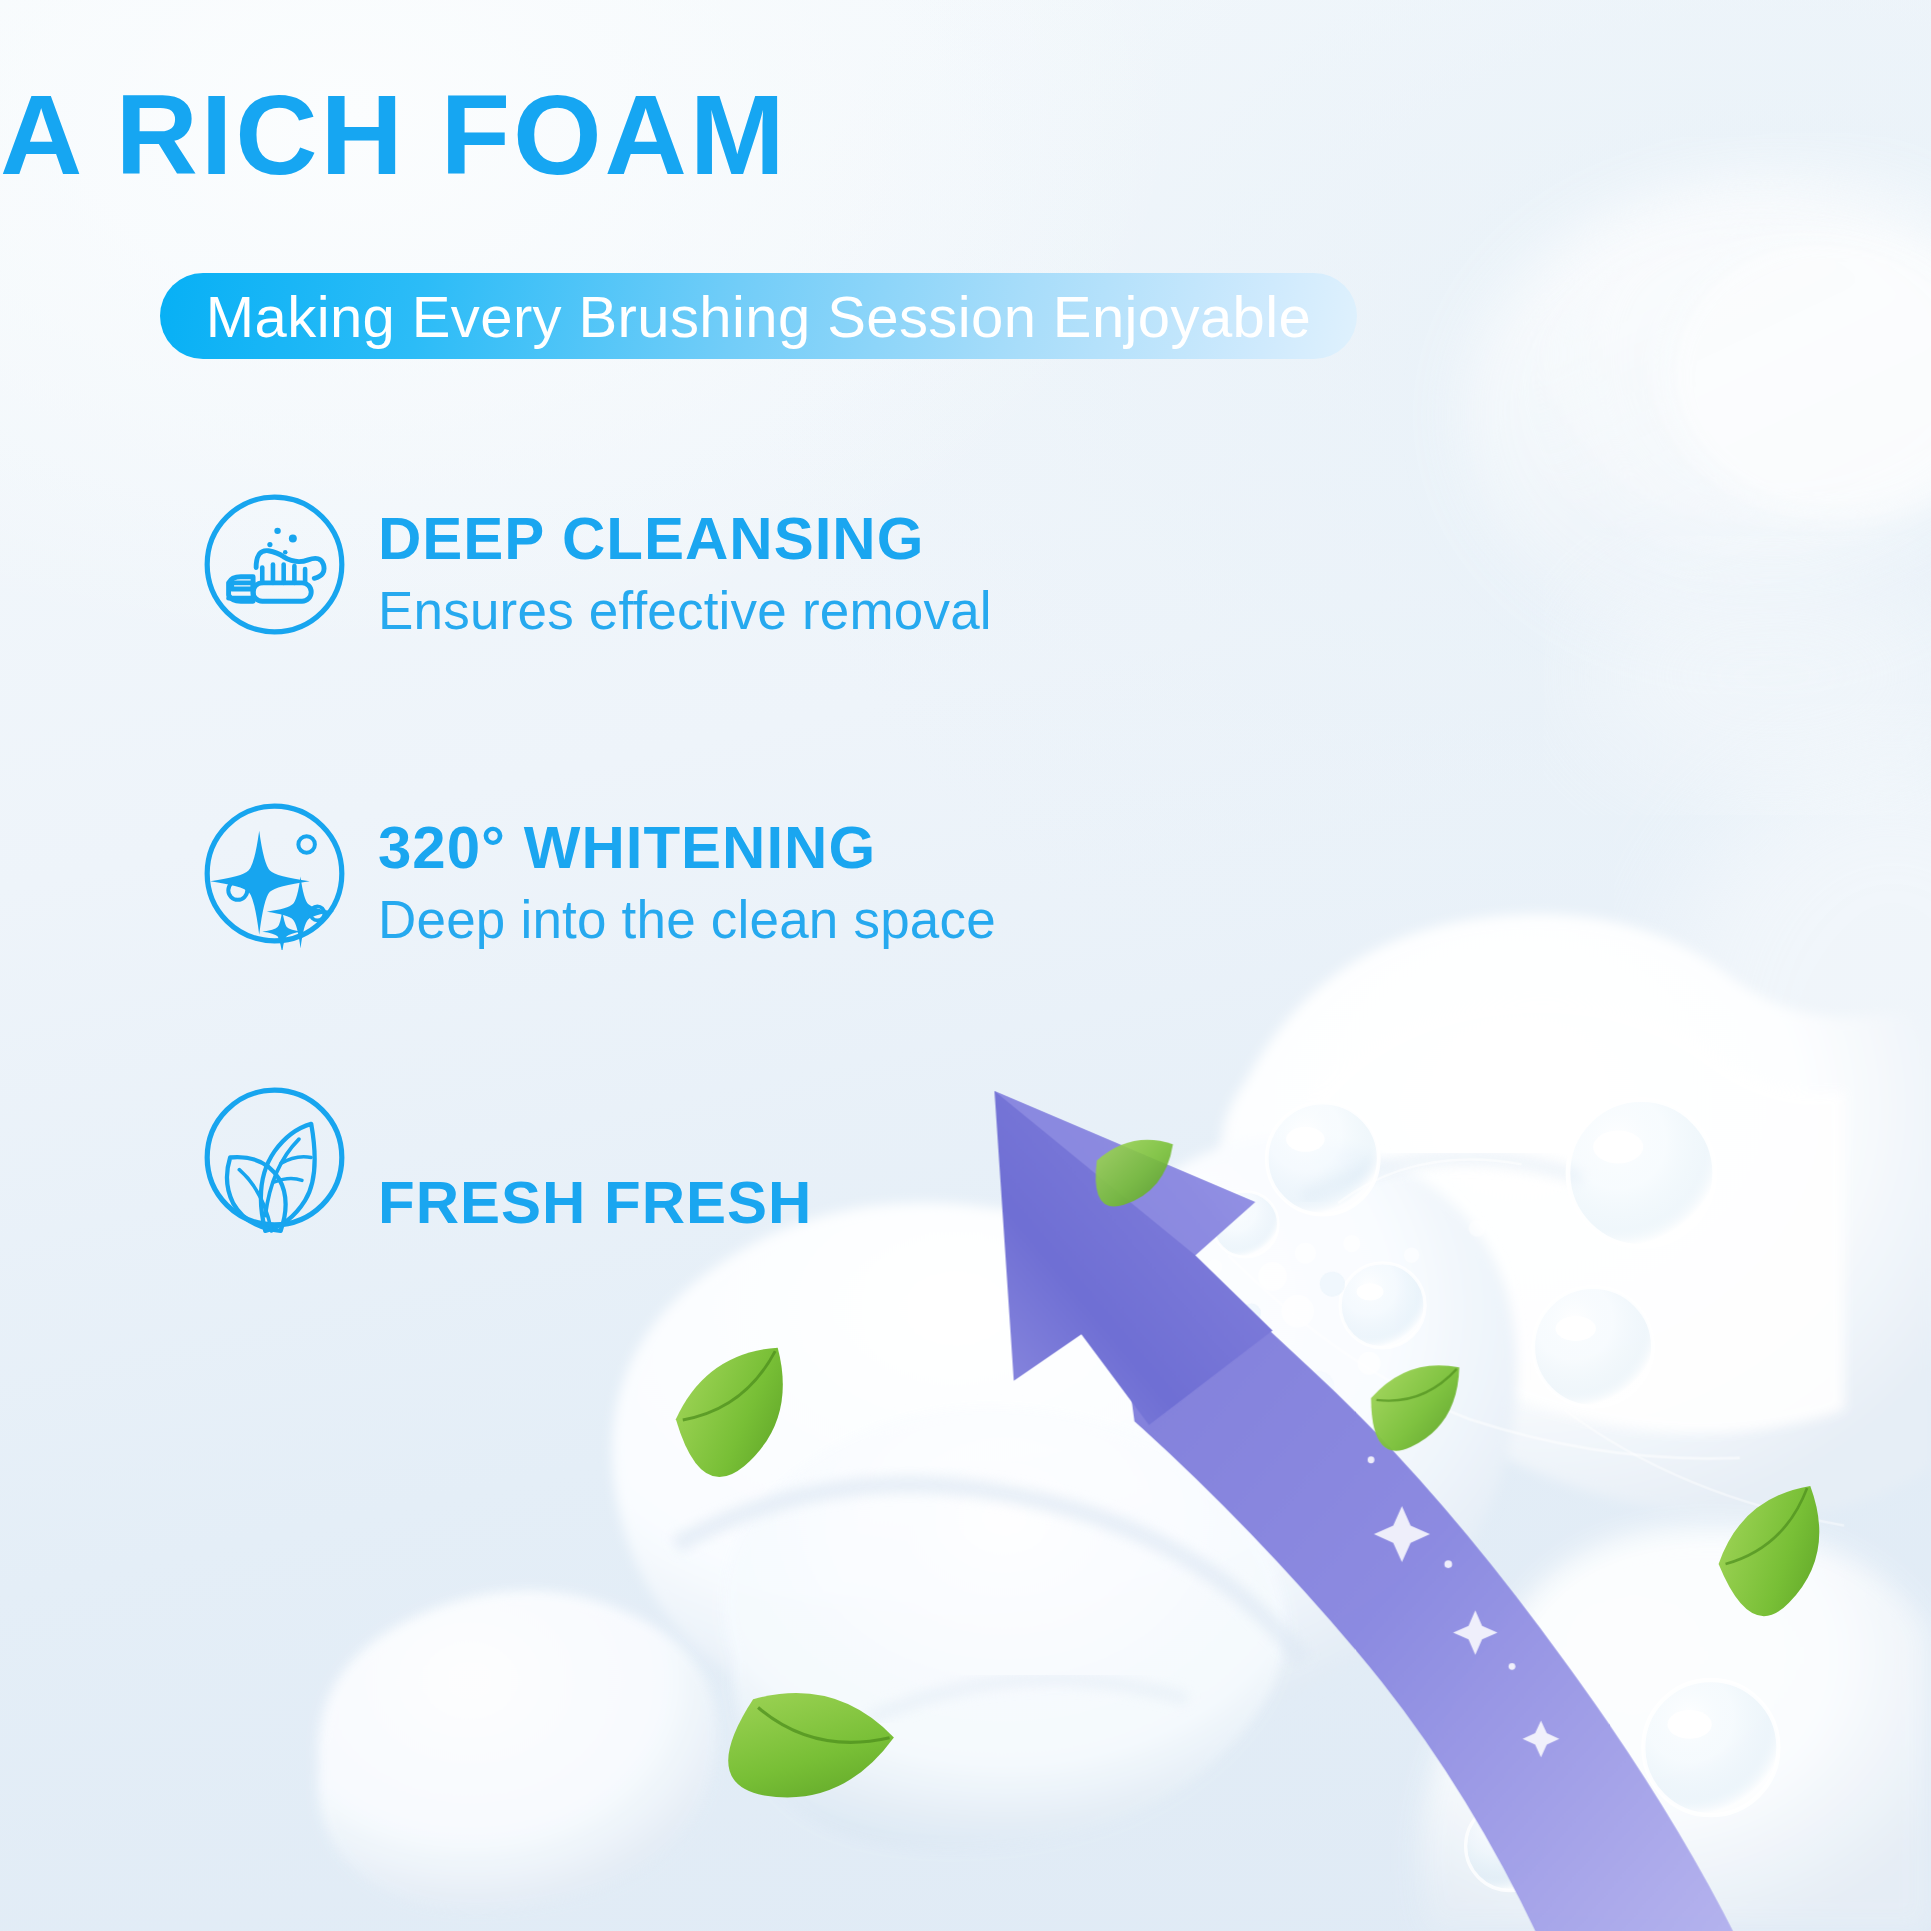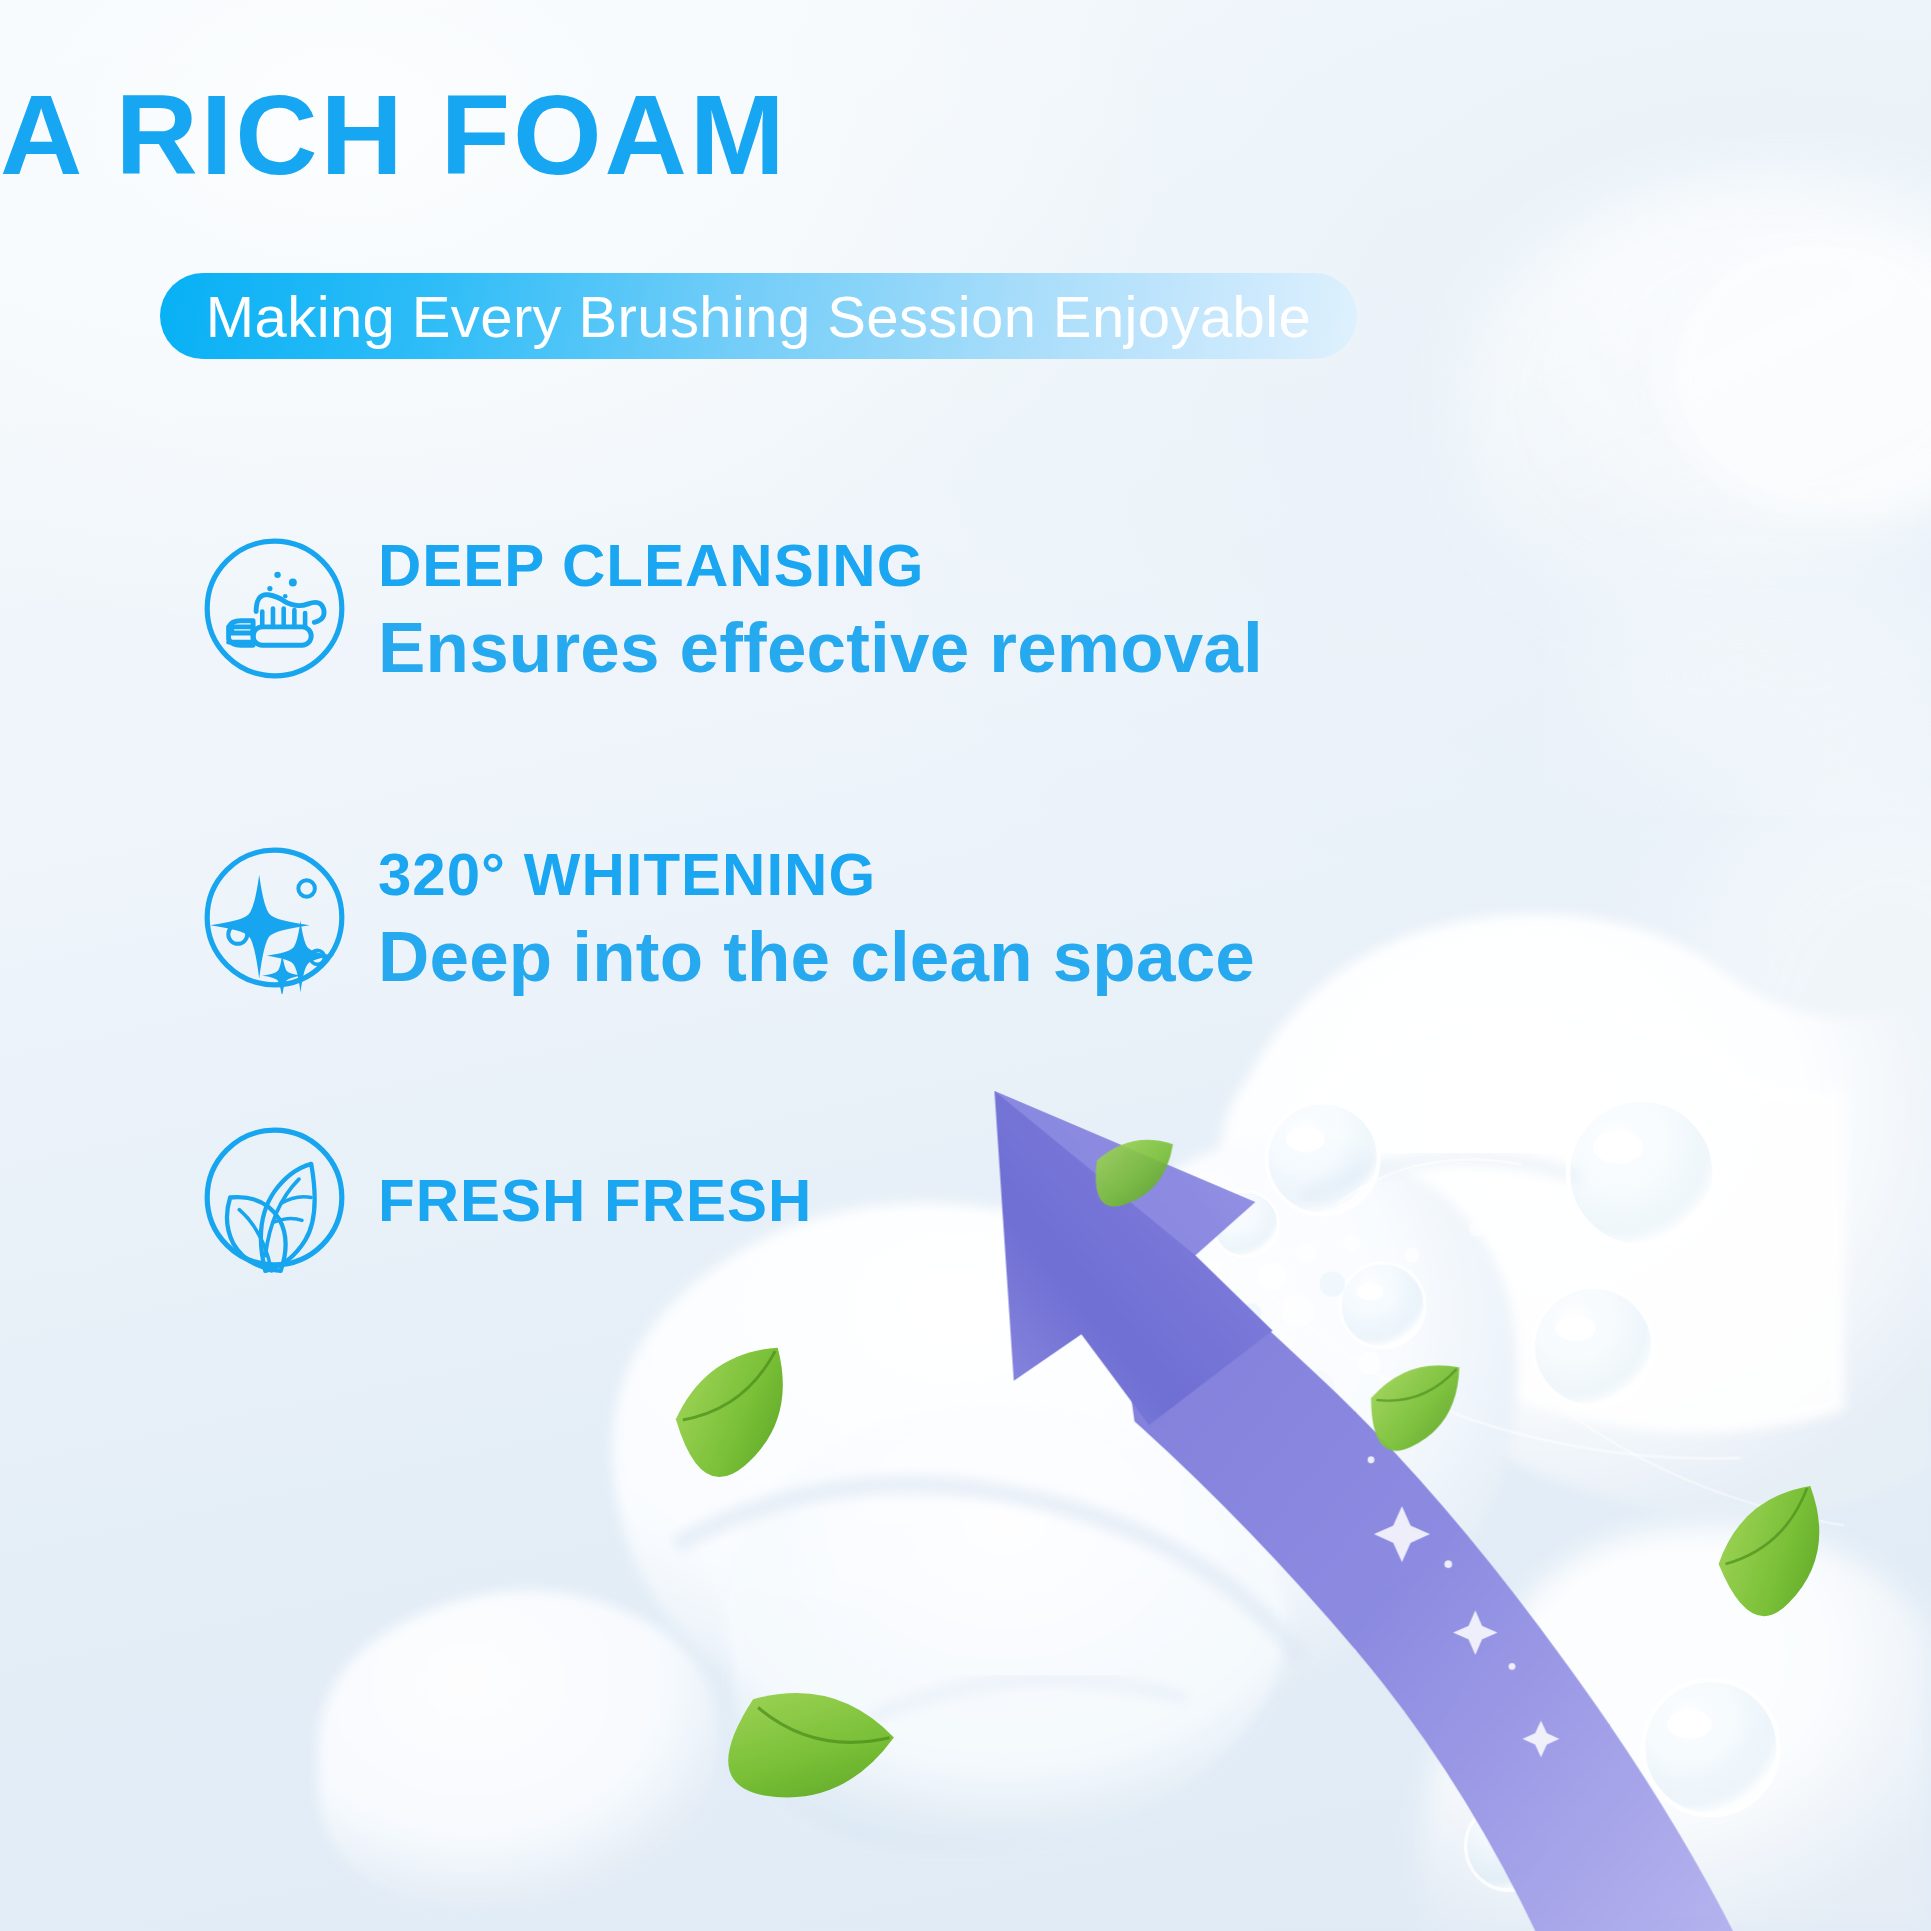--- a/index.html
+++ b/index.html
@@ -34,39 +34,39 @@
     background:linear-gradient(100deg,#07b0f5 0%, #2cbcf7 22%, #72cdf8 48%, #a8ddfa 72%, #cfeafd 92%, #dff1fd 100%);
     display:flex;align-items:center;justify-content:center;
   }
   .pill-text{
     color:#ffffff;font-size:58px;font-weight:500;letter-spacing:0.4px;
     white-space:nowrap;
   }
 
   
   .features{position:absolute;left:0;top:0;width:100%;height:100%;}
-  .feature{position:absolute;display:flex;align-items:center;margin-top:40px;}
+  .feature{position:absolute;display:flex;align-items:flex-end;}
   .f1{left:198px;top:488px;}
   .f2{left:198px;top:797px;}
   .f3{left:198px;top:1081px;}
 
   .ficon{
     width:153px;height:153px;flex:0 0 153px;
     position:relative;
   }
   .ficon svg{display:block;width:153px;height:153px;}
 
   .ftext{margin-left:27px;padding-top:5.8px;}
   .fhead{
     font-size:60px;font-weight:700;color:#1aa6f0;letter-spacing:1px;
     line-height:1.05;white-space:nowrap;
   }
   .fbody{
     margin-top:11.6px;
-    font-size:71px;font-weight:700;color:#26a9ef;
+    font-size:53px;font-weight:400;color:#26a9ef;
     line-height:1.13;letter-spacing:0.2px;
   }
   .fbody .ln{display:block;white-space:nowrap;}
 
   
   #art{position:absolute;left:0;top:0;width:1931px;height:1931px;pointer-events:none;}
 </style>
 </head>
 <body>
 

